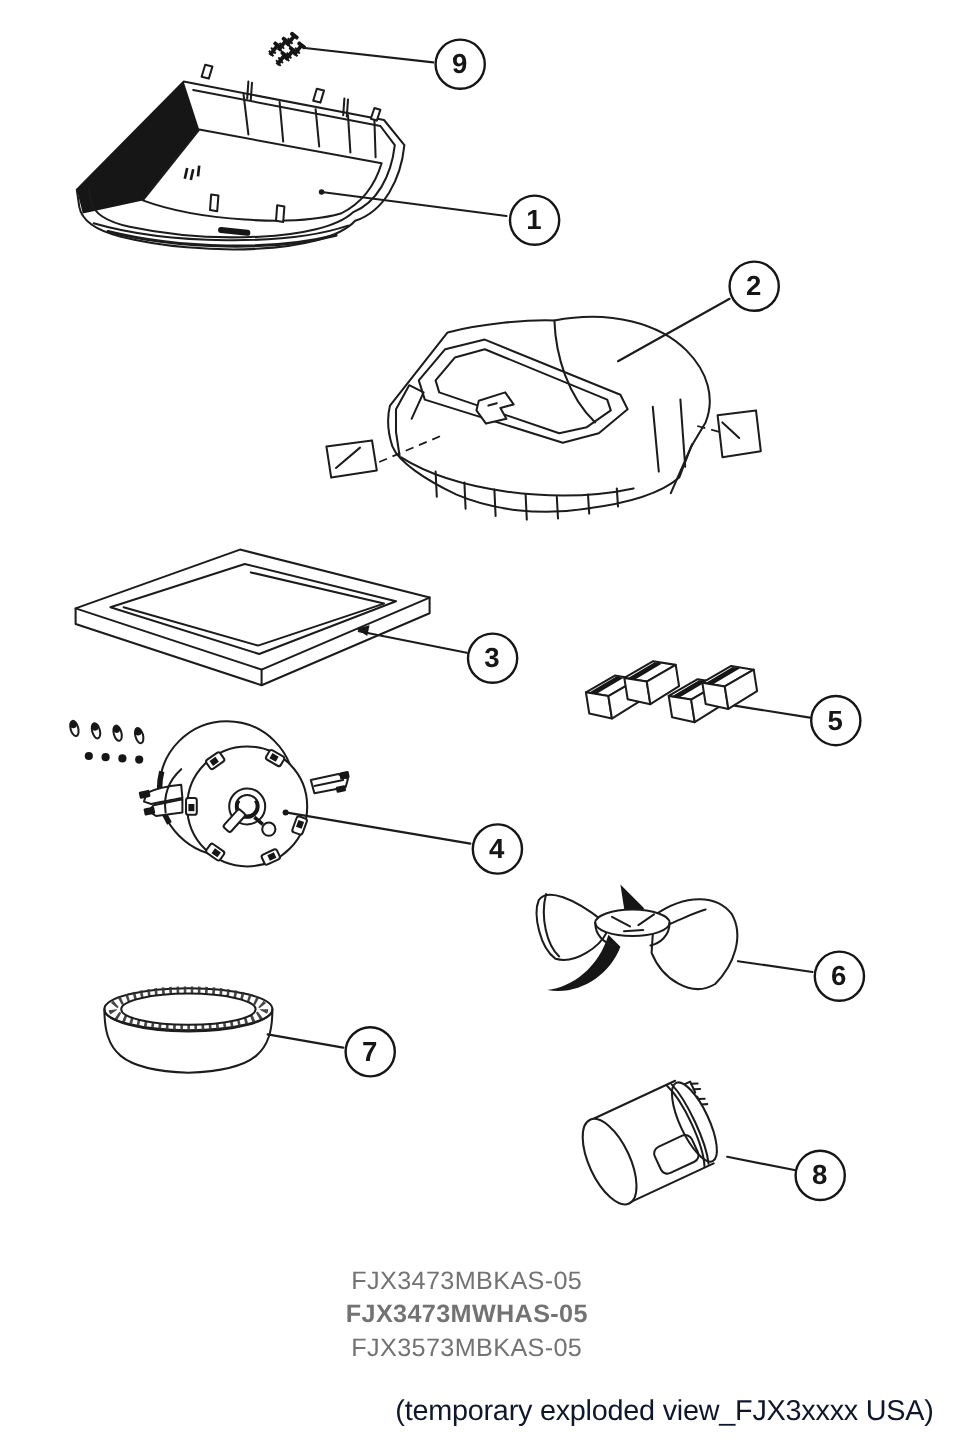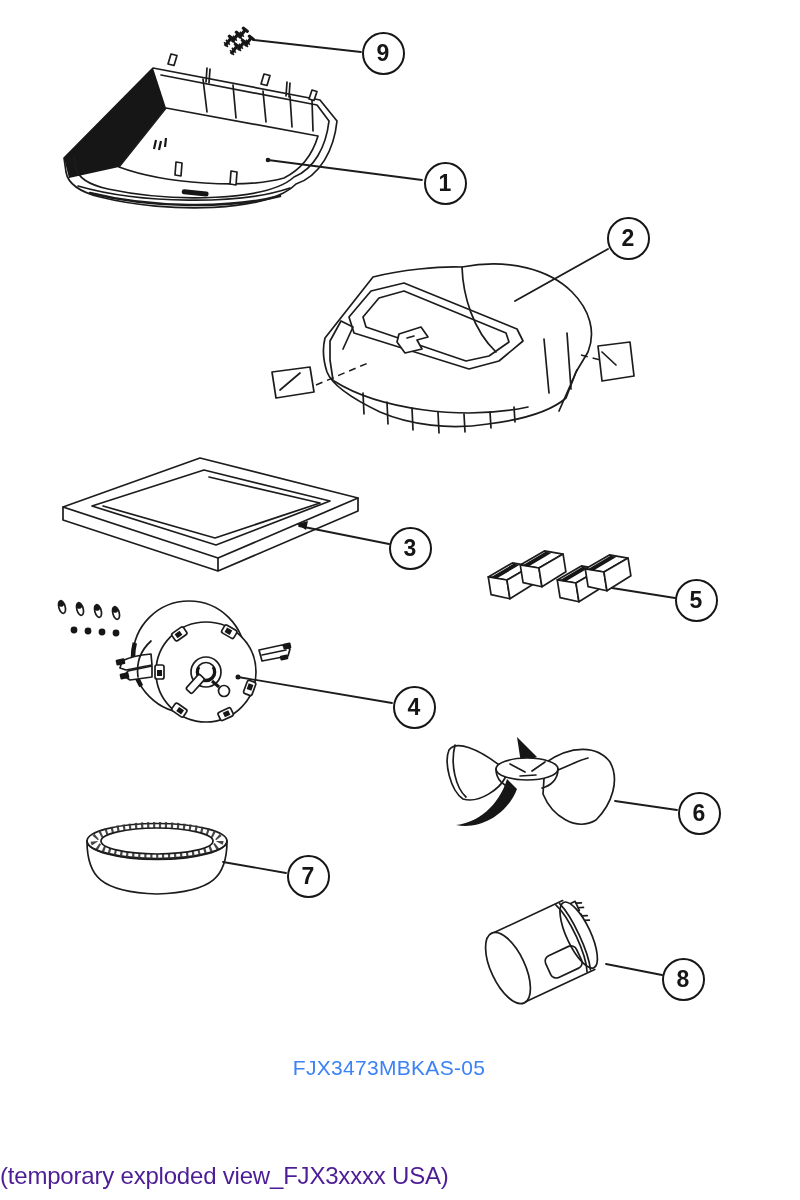--- a/index.html
+++ b/index.html
@@ -16,26 +16,26 @@
   .dash{fill:none;stroke:#1c1c1c;stroke-width:1.5;stroke-dasharray:7 5;}
   .leader{fill:none;stroke:#1c1c1c;stroke-width:1.8;stroke-linecap:round;}
   .callout{
     position:absolute;width:43px;height:43px;border:2.6px solid #161616;
     border-radius:50%;background:#ffffff;display:flex;align-items:center;
     justify-content:center;font-size:23px;font-weight:bold;color:#161616;
     box-sizing:border-box;
   }
   .footer-models{
     position:absolute;left:0;top:1054px;width:778px;text-align:center;
-    font-size:21px;line-height:28px;color:#3b82f6;letter-spacing:0.3px;
+    font-size:21px;line-height:28px;color:#737373;letter-spacing:0.3px;
   }
   .footer-models .bold-line{font-weight:bold;}
   .footer-caption{
-    position:absolute;left:0;top:1162px;width:778px;text-align:left;
-    font-size:24px;color:#4c1d95;letter-spacing:-0.2px;
+    position:absolute;left:0;top:1162px;width:778px;text-align:right;
+    font-size:24px;color:#0f172a;letter-spacing:-0.2px;
   }
 </style>
 </head>
 <body>
 
 <div class="page">
 
 <svg width="800" height="1200" viewBox="0 0 800 1200">
   <defs>
     <pattern id="mesh" width="8" height="8" patternUnits="userSpaceOnUse" patternTransform="rotate(18)">
@@ -264,16 +264,18 @@
     </div>
 <div class="callout" style="left:661.5px;top:957.5px">
       <span>8</span>
     </div>
 <div class="callout" style="left:361.5px;top:31.5px">
       <span>9</span>
     </div>
 
 <div class="footer-models">
   <div>FJX3473MBKAS-05</div>
+  <div class="bold-line">FJX3473MWHAS-05</div>
+  <div>FJX3573MBKAS-05</div>
 </div>
 <div class="footer-caption">(temporary exploded view_FJX3xxxx USA)</div>
 
 </div>
 
 </body></html>

